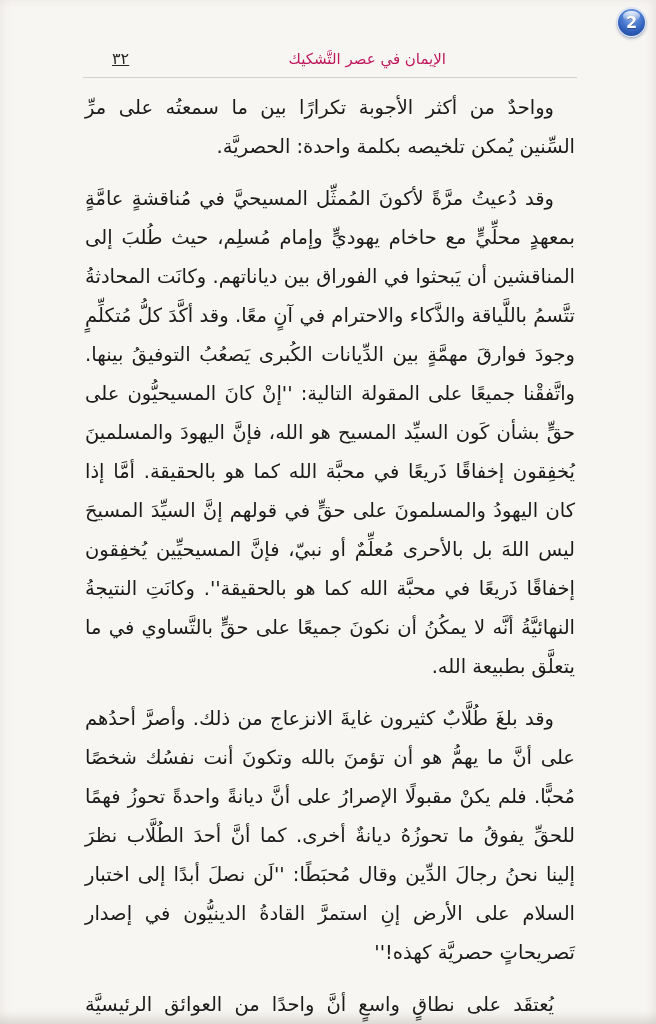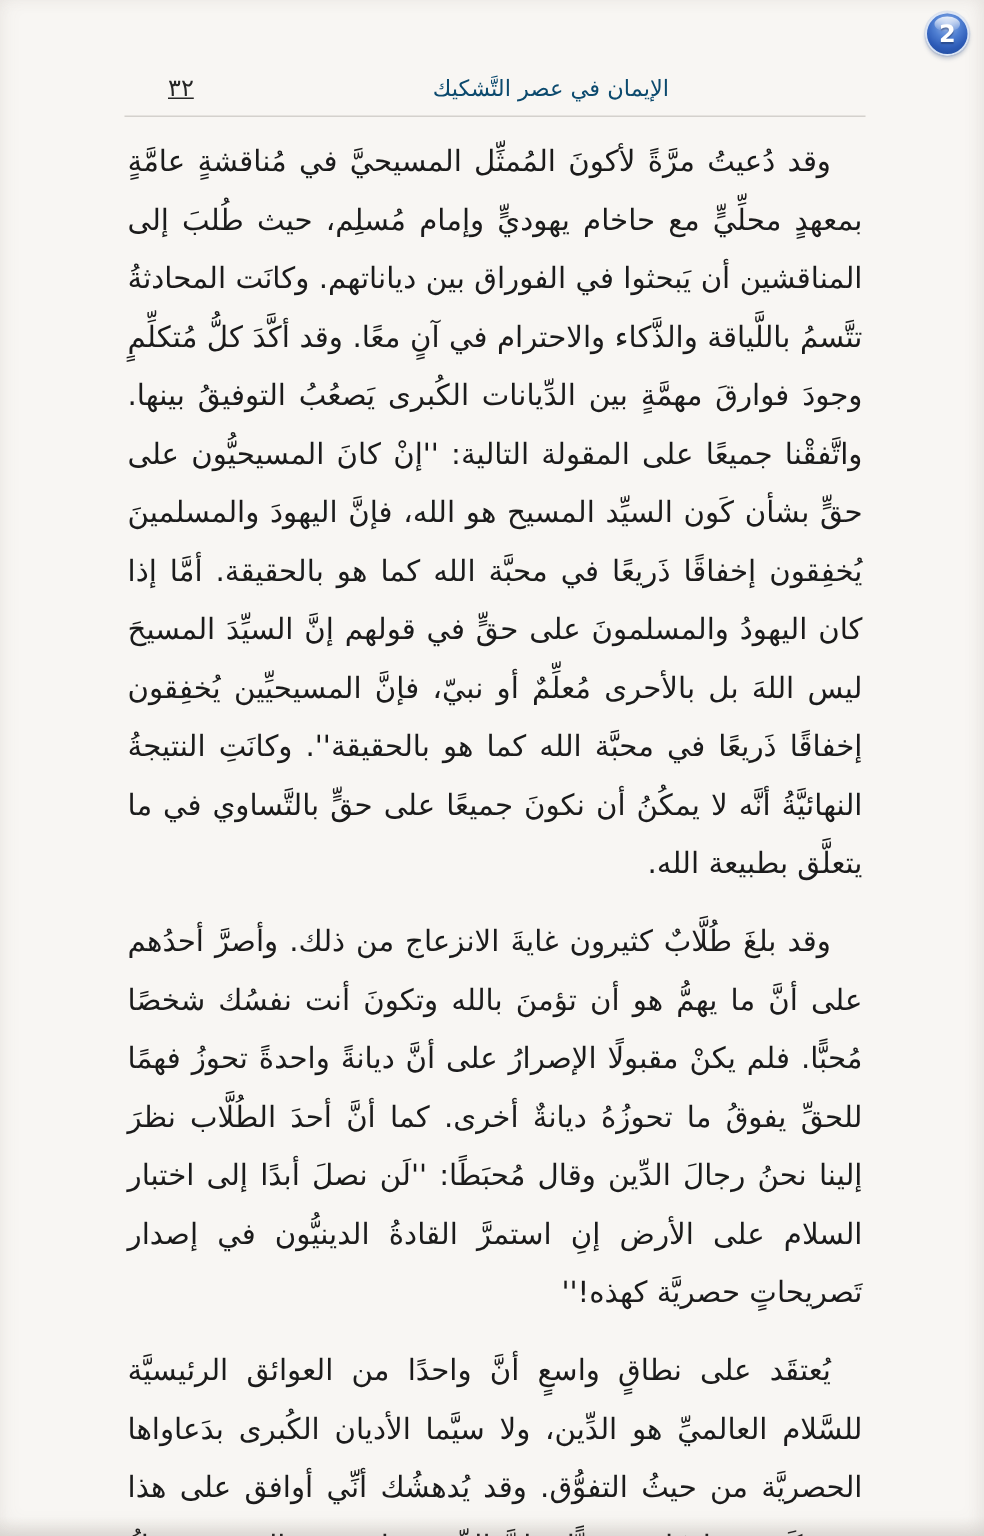--- a/index.html
+++ b/index.html
@@ -34,21 +34,21 @@
   }
   .badge-label{position:relative;text-shadow:0 1px 1px rgba(20,40,90,0.5);}
 
   
   .page-number{
     position:absolute;left:112px;top:49px;
     font-size:16px;color:#262626;letter-spacing:1px;text-decoration:underline;
   }
   .running-title{
     position:absolute;right:210px;top:50px;direction:rtl;
-    font-size:15px;color:#0c4a6e;
+    font-size:15px;color:#be185d;
   }
   .header-rule{
     position:absolute;top:77px;left:83px;right:79px;height:0;
     border-top:1px solid rgba(105,98,90,0.25);
   }
 
   
   .content{
     position:absolute;top:88px;right:81px;left:85px;
     direction:rtl;unicode-bidi:embed;
@@ -70,18 +70,19 @@
   <span class="badge-label">2</span>
 </div>
 
 <header>
   <span class="page-number">٣٢</span>
   <span class="running-title">الإيمان في عصر التَّشكيك</span>
   <div class="header-rule"></div>
 </header>
 
 <main class="content">
+    <p class="para">وواحدٌ من أكثر الأجوبة تكرارًا بين ما سمعتُه على مرِّ السِّنين يُمكن تلخيصه بكلمة واحدة: الحصريَّة.</p>
     <p class="para">وقد دُعيتُ مرَّةً لأكونَ المُمثِّل المسيحيَّ في مُناقشةٍ عامَّةٍ بمعهدٍ محلِّيٍّ مع حاخام يهوديٍّ وإمام مُسلِم، حيث طُلبَ إلى المناقشين أن يَبحثوا في الفوراق بين دياناتهم. وكانَت المحادثةُ تتَّسمُ باللَّياقة والذَّكاء والاحترام في آنٍ معًا. وقد أكَّدَ كلُّ مُتكلِّمٍ وجودَ فوارقَ مهمَّةٍ بين الدِّيانات الكُبرى يَصعُبُ التوفيقُ بينها. واتَّفقْنا جميعًا على المقولة التالية: ''إنْ كانَ المسيحيُّون على حقٍّ بشأن كَون السيِّد المسيح هو الله، فإنَّ اليهودَ والمسلمينَ يُخفِقون إخفاقًا ذَريعًا في محبَّة الله كما هو بالحقيقة. أمَّا إذا كان اليهودُ والمسلمونَ على حقٍّ في قولهم إنَّ السيِّدَ المسيحَ ليس اللهَ بل بالأحرى مُعلِّمٌ أو نبيّ، فإنَّ المسيحيِّين يُخفِقون إخفاقًا ذَريعًا في محبَّة الله كما هو بالحقيقة''. وكانَتِ النتيجةُ النهائيَّةُ أنَّه لا يمكُنُ أن نكونَ جميعًا على حقٍّ بالتَّساوي في ما يتعلَّق بطبيعة الله.</p>
     <p class="para">وقد بلغَ طُلَّابٌ كثيرون غايةَ الانزعاج من ذلك. وأصرَّ أحدُهم على أنَّ ما يهمُّ هو أن تؤمنَ بالله وتكونَ أنت نفسُك شخصًا مُحبًّا. فلم يكنْ مقبولًا الإصرارُ على أنَّ ديانةً واحدةً تحوزُ فهمًا للحقِّ يفوقُ ما تحوزُهُ ديانةٌ أخرى. كما أنَّ أحدَ الطُلَّاب نظرَ إلينا نحنُ رجالَ الدِّين وقال مُحبَطًا: ''لَن نصلَ أبدًا إلى اختبار السلام على الأرض إنِ استمرَّ القادةُ الدينيُّون في إصدار تَصريحاتٍ حصريَّة كهذه!''</p>
     <p class="para">يُعتقَد على نطاقٍ واسعٍ أنَّ واحدًا من العوائق الرئيسيَّة للسَّلام العالميِّ هو الدِّين، ولا سيَّما الأديان الكُبرى بدَعاواها الحصريَّة من حيثُ التفوُّق. وقد يُدهشُك أنِّي أوافق على هذا رُغم كَوني خادمًا مسيحيًّا. فإنَّ الدِّين، على وجه العموم، يميلُ إلى إنشاء مُنحدَرٍ زَلِقٍ في القلب. وكلُّ دينٍ يُعلِّمُ أتْباعَه بأنَّ</p>
   </main>
 
 <div class="page-edge-bottom"></div>
 
 </body></html>

